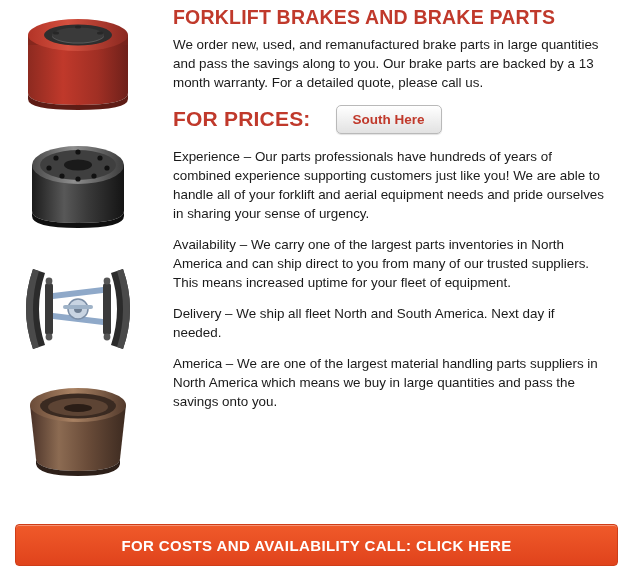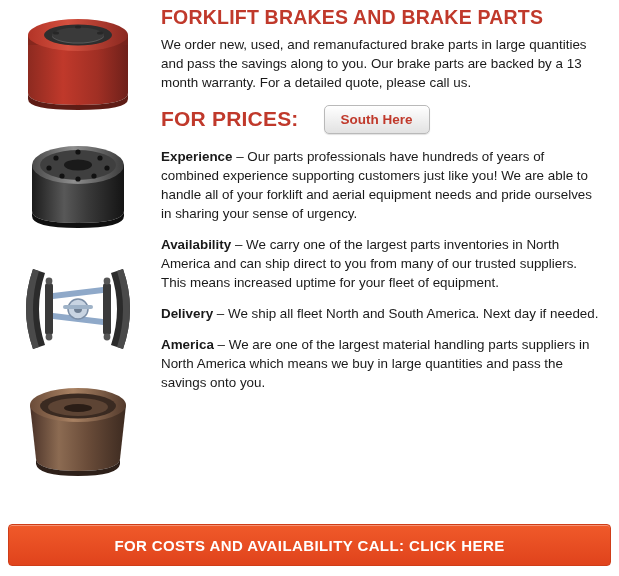--- a/index.html
+++ b/index.html
@@ -27,20 +27,21 @@
   .photo-wrap {
     width: 155px;
     height: 122px;
     display: flex;
     align-items: center;
     justify-content: center;
   }
   .main {
     flex: 1 1 auto;
     padding: 6px 14px 0 6px;
+    margin-left: 12px;
   }
   h1.title {
     font-size: 19.5px;
     font-weight: bold;
     color: #c0392b;
     letter-spacing: 0.2px;
     margin-bottom: 7px;
     line-height: 1.15;
   }
   p.intro {
@@ -72,24 +73,24 @@
     color: #c0392b;
     cursor: pointer;
     box-shadow: 0 1px 1px rgba(0,0,0,0.12);
   }
   .feature {
     font-size: 13.4px;
     line-height: 1.42;
     color: #1a1a1a;
     margin-bottom: 12px;
   }
-  .feature b { font-weight: bold; }
+  .feature b { font-weight: normal; }
   .cta {
     position: absolute;
-    left: 8px;
+    left: 15px;
     bottom: 10px;
     width: 603px;
     height: 42px;
     background: linear-gradient(#f05a2a, #e0431c);
     border: 1px solid #cf3d18;
     border-radius: 4px;
     color: #ffffff;
     font-size: 15px;
     font-weight: bold;
     letter-spacing: 0.4px;

